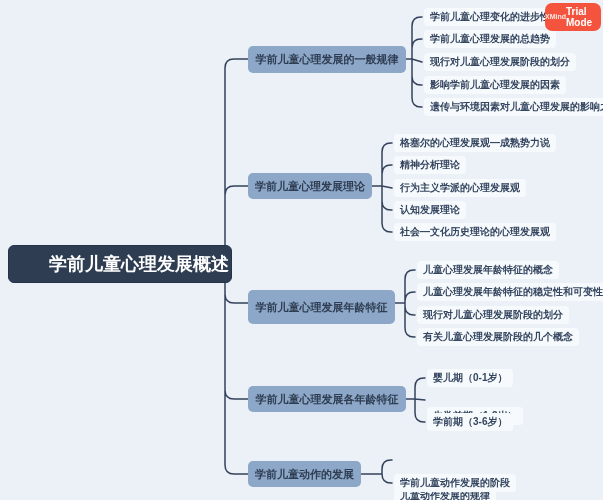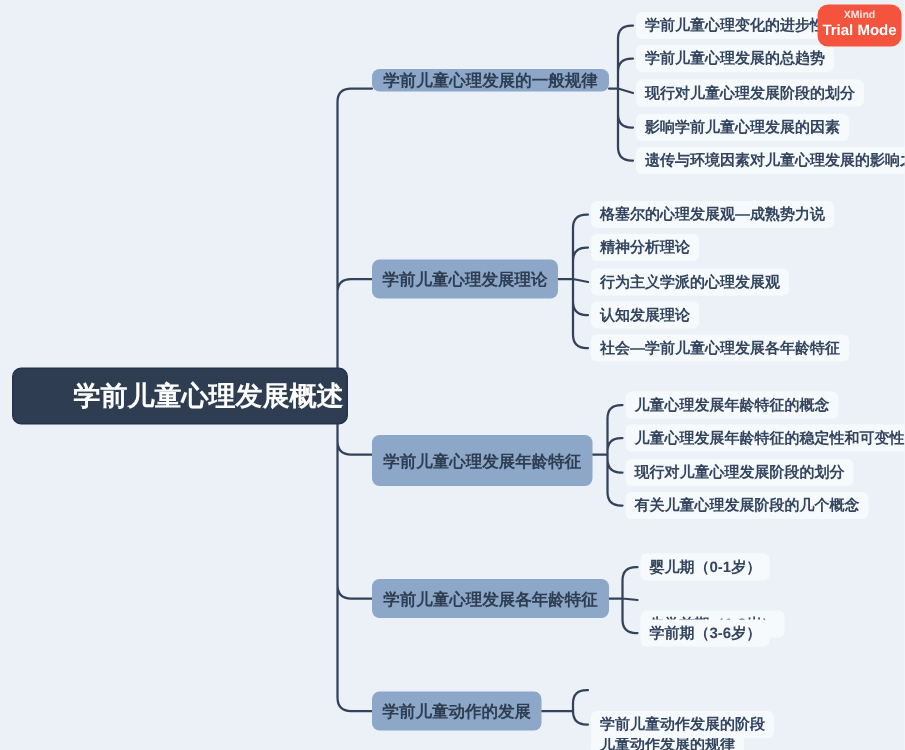--- a/index.html
+++ b/index.html
@@ -25,48 +25,48 @@
     font-size:11px; font-weight:bold; border-radius:5px;
   }
   .node.leaf {
     background:var(--leaf-bg,#f7fafd); color:var(--leaf-text,#34455f);
     font-size:10px; font-weight:bold; border-radius:4px;
     height:18px; padding:0 6px; justify-content:flex-start;
   }
   .badge {
     position:absolute; top:3px; right:2px; width:56px; height:28px;
     background:var(--badge-bg,#f4543d); color:var(--badge-text,#fff);
-    border-radius:7px; display:flex; flex-direction:column;
+    border-radius:7px; display:flex; flex-direction:row;
     align-items:center; justify-content:center; line-height:1.15;
     cursor:pointer;
   }
   .badge .brand { font-size:7px; font-weight:bold; opacity:.85; }
   .badge .mode  { font-size:10px; font-weight:bold; }
 </style>
 </head>
 <body>
 
 <div class="stage">
   <svg class="wires" width="603" height="500" viewBox="0 0 603 500">
     <path id="wire-path" fill="none" stroke-width="1.5" stroke-linecap="round" stroke-linejoin="round" d="M 213 264 H 225 M 225 264 V 68 Q 225 59 234 59 H 248 M 406 59 H 412 M 412 59 V 26 Q 412 17 421 17 H 422 M 412 59 V 48 Q 412 39 421 39 H 422 M 412 59 L 422 62 M 412 59 V 76 Q 412 85 421 85 H 422 M 412 59 V 98 Q 412 107 421 107 H 422 M 225 264 V 195 Q 225 186 234 186 H 248 M 372 186 H 382 M 382 186 V 152 Q 382 143 391 143 H 392 M 382 186 V 174 Q 382 165 391 165 H 392 M 382 186 L 392 188 M 382 186 V 201 Q 382 210 391 210 H 392 M 382 186 V 223 Q 382 232 391 232 H 392 M 225 264 V 294 Q 225 303 234 303 H 248 M 395 303 H 405 M 405 303 V 279 Q 405 270 414 270 H 415 M 405 303 V 301 Q 405 292 414 292 H 415 M 405 303 V 306 Q 405 315 414 315 H 415 M 405 303 V 328 Q 405 337 414 337 H 415 M 225 264 V 390 Q 225 399 234 399 H 248 M 406 399 H 415 M 415 399 V 387 Q 415 378 424 378 H 425 M 415 399 L 425 400 M 415 399 V 413 Q 415 422 424 422 H 425 M 225 264 V 465 Q 225 474 234 474 H 248 M 361 474 H 382 M 382 474 V 469 Q 382 460 391 460 H 392 M 382 474 V 474 Q 382 483 391 483 H 392" stroke="#33415a"></path>
   </svg>
   <div id="nodes">
       <div class="node root" style="left: 8px; top: 245px; width: 224px; height: 38px; padding-left: 38px;">学前儿童心理发展概述</div>
-      <div class="node branch" style="left: 248px; top: 46px; width: 158px; height: 15px;">学前儿童心理发展的一般规律</div>
+      <div class="node branch" style="left: 248px; top: 46px; width: 158px; height: 27px;">学前儿童心理发展的一般规律</div>
       <div class="node leaf" style="left: 424px; top: 8px; height: 18px;">学前儿童心理变化的进步性方向</div>
       <div class="node leaf" style="left: 424px; top: 30px; height: 18px;">学前儿童心理发展的总趋势</div>
       <div class="node leaf" style="left: 424px; top: 53px; height: 18px;">现行对儿童心理发展阶段的划分</div>
       <div class="node leaf" style="left: 424px; top: 76px; height: 18px;">影响学前儿童心理发展的因素</div>
       <div class="node leaf" style="left: 424px; top: 98px; height: 18px;">遗传与环境因素对儿童心理发展的影响之争</div>
       <div class="node branch" style="left: 248px; top: 173px; width: 124px; height: 26px;">学前儿童心理发展理论</div>
       <div class="node leaf" style="left: 394px; top: 134px; height: 18px;">格塞尔的心理发展观—成熟势力说</div>
       <div class="node leaf" style="left: 394px; top: 156px; height: 18px;">精神分析理论</div>
       <div class="node leaf" style="left: 394px; top: 179px; height: 18px;">行为主义学派的心理发展观</div>
       <div class="node leaf" style="left: 394px; top: 201px; height: 18px;">认知发展理论</div>
-      <div class="node leaf" style="left: 394px; top: 223px; height: 18px;">社会—学前儿童心理发展各年龄特征</div>
+      <div class="node leaf" style="left: 394px; top: 223px; height: 18px;">社会—文化历史理论的心理发展观</div>
       <div class="node branch" style="left: 248px; top: 290px; width: 147px; height: 34px;">学前儿童心理发展年龄特征</div>
       <div class="node leaf" style="left: 417px; top: 261px; height: 18px;">儿童心理发展年龄特征的概念</div>
       <div class="node leaf" style="left: 417px; top: 283px; height: 18px;">儿童心理发展年龄特征的稳定性和可变性</div>
       <div class="node leaf" style="left: 417px; top: 306px; height: 18px;">现行对儿童心理发展阶段的划分</div>
       <div class="node leaf" style="left: 417px; top: 328px; height: 18px;">有关儿童心理发展阶段的几个概念</div>
       <div class="node branch" style="left: 248px; top: 386px; width: 158px; height: 26px;">学前儿童心理发展各年龄特征</div>
       <div class="node leaf" style="left: 427px; top: 369px; height: 18px;">婴儿期（0-1岁）</div>
       <div class="node leaf" style="left: 427px; top: 391px; height: 18px; margin-top: 16px;">先学前期（1-3岁）</div>
       <div class="node leaf" style="left: 427px; top: 413px; height: 18px;">学前期（3-6岁）</div>
       <div class="node branch" style="left: 248px; top: 461px; width: 113px; height: 26px;">学前儿童动作的发展</div>

